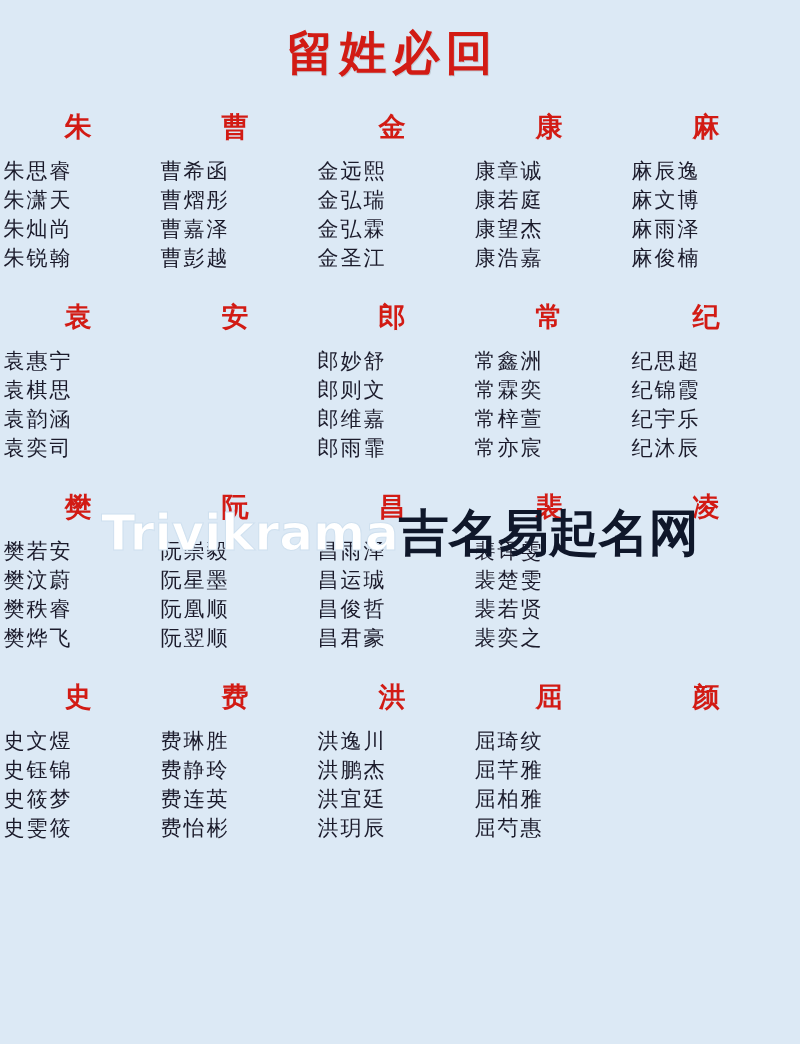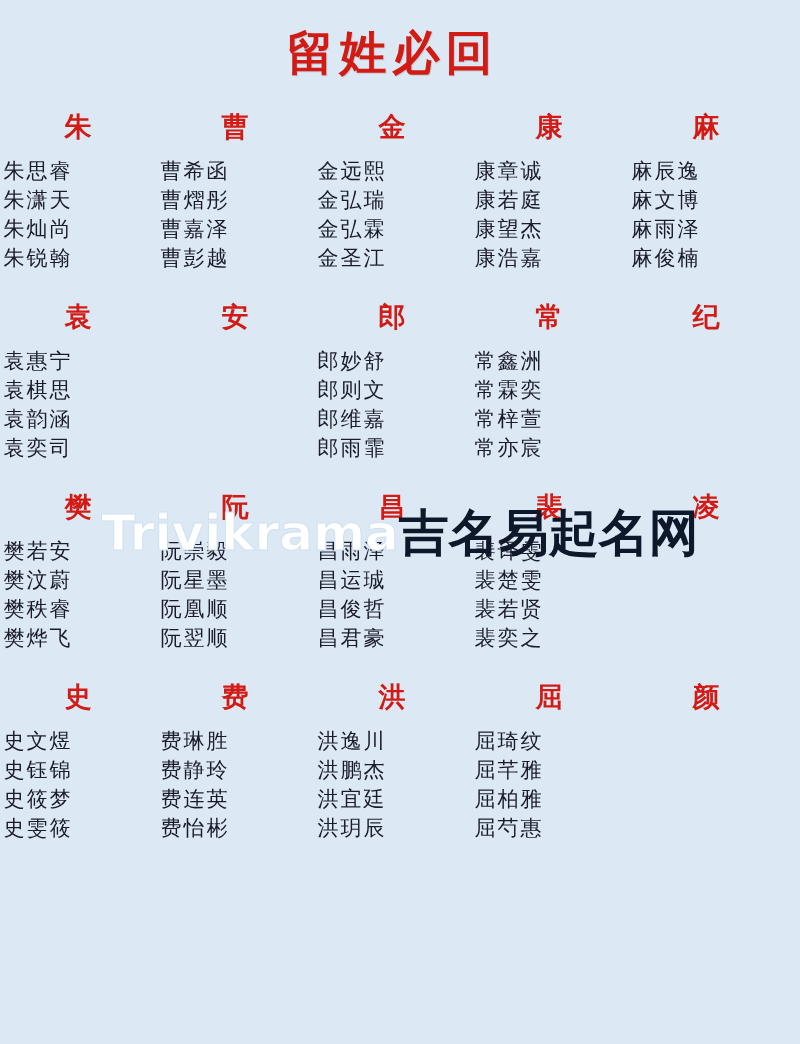--- a/index.html
+++ b/index.html
@@ -170,20 +170,26 @@
         <div class="surname-head">常</div>
         <div class="name-list">
           <div class="name-item">常鑫洲</div>
           <div class="name-item">常霖奕</div>
           <div class="name-item">常梓萱</div>
           <div class="name-item">常亦宸</div>
         </div>
       </div>
       <div class="surname-block">
         <div class="surname-head">纪</div>
+        <div class="name-list">
+          <div class="name-item">纪思超</div>
+          <div class="name-item">纪锦霞</div>
+          <div class="name-item">纪宇乐</div>
+          <div class="name-item">纪沐辰</div>
+        </div>
       </div>
     </div>
 
     <div class="block-row">
       <div class="surname-block">
         <div class="surname-head">樊</div>
         <div class="name-list">
           <div class="name-item">樊若安</div>
           <div class="name-item">樊汶蔚</div>
           <div class="name-item">樊秩睿</div>

